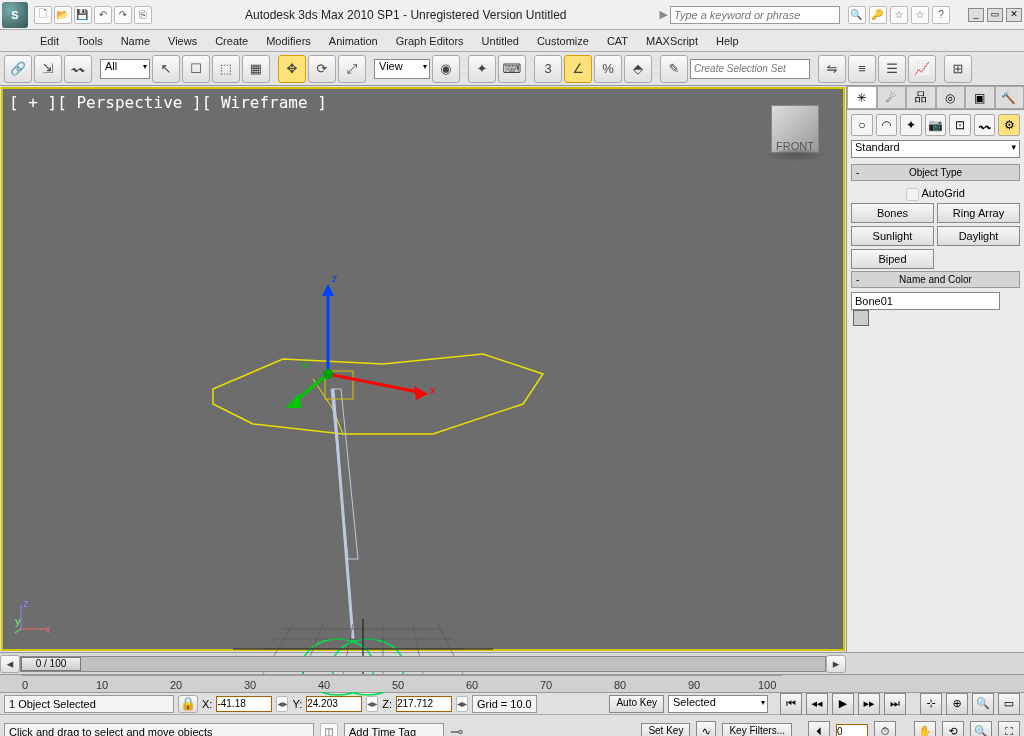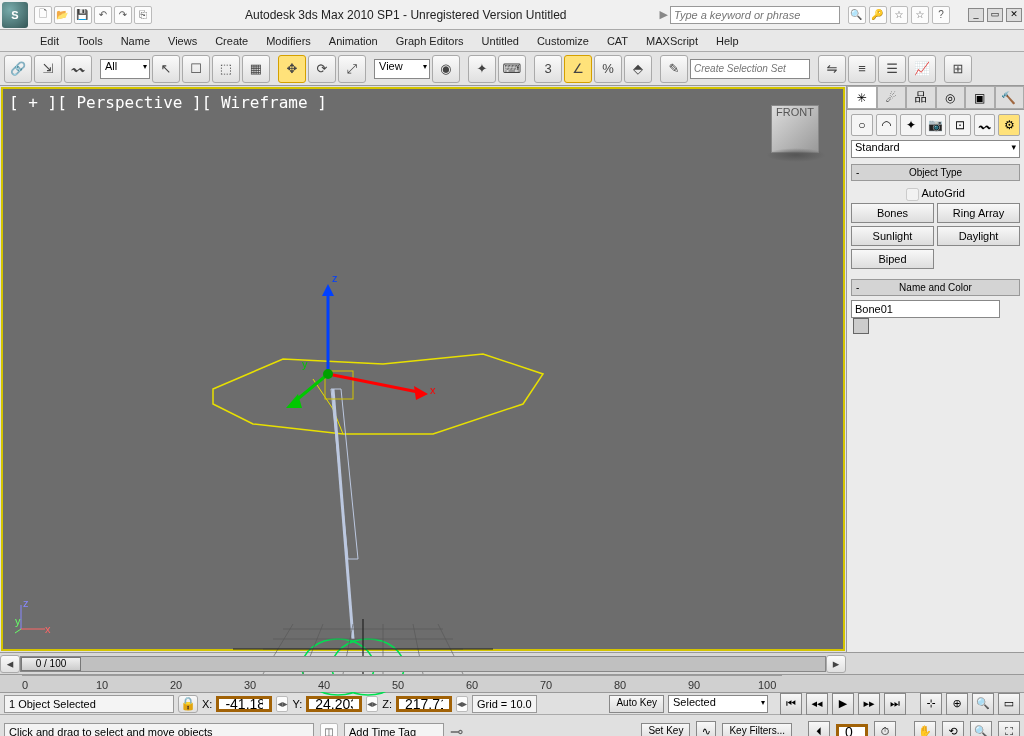--- a/index.html
+++ b/index.html
@@ -17,50 +17,50 @@
 .toolbar { height:34px; background:#e4e4e4; display:flex; align-items:center; padding:0 4px; gap:2px; border-bottom:1px solid #999; }
 .tool-btn { width:28px; height:28px; border:1px solid #aaa; background:linear-gradient(#fafafa,#e0e0e0); border-radius:3px; display:flex; align-items:center; justify-content:center; cursor:pointer; font-size:13px; color:#444; }
 .tool-btn.active { background:#ffe27a; border-color:#d4a000; }
 .tool-sep { width:4px; height:28px; }
 .tool-dd { height:20px; border:1px solid #888; background:#fff; padding:0 14px 0 4px; font-size:11px; position:relative; }
 .tool-dd::after { content:'▾'; position:absolute; right:2px; top:2px; font-size:8px; }
 .main { display:flex; height:566px; }
 .viewport { flex:1; background:#6d6d6d; position:relative; border:2px solid #d4c400; margin:1px; }
 .vp-label { position:absolute; top:4px; left:6px; color:#fff; font-family:monospace; font-size:16px; }
 .viewcube-area { position:absolute; top:8px; right:8px; width:80px; height:80px; }
-.viewcube { width:48px; height:48px; margin:8px auto; background:linear-gradient(135deg,#ddd 0%,#bbb 50%,#999 100%); border:1px solid #888; transform:rotate(0deg); display:flex; align-items:flex-start; justify-content:center; font-size:7px; color:#555; position:relative; }
+.viewcube { width:48px; height:48px; margin:8px auto; background:linear-gradient(135deg,#ddd 0%,#bbb 50%,#999 100%); border:1px solid #888; transform:rotate(0deg); display:flex; align-items:flex-end; justify-content:center; font-size:7px; color:#555; position:relative; }
 .viewcube::before { content:''; position:absolute; bottom:-10px; left:-6px; width:60px; height:14px; background:radial-gradient(ellipse,#555,transparent 70%); border-radius:50%; }
 .axis-tripod { position:absolute; bottom:20px; left:12px; width:30px; height:30px; }
 .sidepanel { width:178px; background:#ebebeb; border-left:1px solid #999; display:flex; flex-direction:column; }
 .sp-tabs { display:flex; height:24px; border-bottom:1px solid #999; }
 .sp-tab { flex:1; border:1px solid #aaa; background:#ddd; display:flex; align-items:center; justify-content:center; cursor:pointer; font-size:12px; }
 .sp-tab.active { background:#fff; }
 .sp-body { padding:4px; flex:1; }
 .sp-row { display:flex; gap:3px; margin-bottom:4px; }
 .sp-icon { width:22px; height:22px; border:1px solid #aaa; background:#f5f5f5; border-radius:2px; display:flex; align-items:center; justify-content:center; cursor:pointer; font-size:12px; }
 .sp-icon.active { background:#ffe27a; }
 .sp-dd { width:100%; height:18px; border:1px solid #888; background:#fff; padding:0 3px; position:relative; }
 .sp-dd::after { content:'▾'; position:absolute; right:3px; top:1px; font-size:9px; }
 .rollout-head { background:#d4d4d4; border:1px solid #999; padding:2px 4px; text-align:center; font-size:10px; position:relative; margin-bottom:4px; }
 .rollout-head::before { content:'-'; position:absolute; left:4px; }
 .autogrid-row { text-align:center; padding:2px 0; }
 .autogrid-row input { vertical-align:middle; }
-.obj-btns { display:grid; grid-template-columns:1fr 1fr; gap:3px; margin-bottom:10px; }
+.obj-btns { display:grid; grid-template-columns:1fr 1fr; gap:3px; margin-bottom:2px; }
 .obj-btn { border:1px solid #888; background:linear-gradient(#f8f8f8,#ddd); padding:3px 2px; text-align:center; cursor:pointer; font-size:11px; }
 .name-input { width:calc(100% - 20px); height:18px; border:1px solid #888; padding:0 3px; background:#fff; }
 .color-sw { width:16px; height:16px; border:1px solid #666; background:#ccc; display:inline-block; vertical-align:top; margin-left:2px; }
 .timeline { height:22px; background:#d8d8d8; border-top:1px solid #999; display:flex; align-items:center; }
 .time-slider-track { flex:1; height:16px; background:#c0c0c0; border:1px solid #888; position:relative; }
 .time-thumb { position:absolute; left:0; width:60px; height:14px; background:linear-gradient(#f0f0f0,#ccc); border:1px solid #777; text-align:center; font-size:10px; }
 .time-ruler { height:18px; background:#d0d0d0; border-top:1px solid #999; position:relative; font-size:9px; padding-left:22px; }
 .time-ruler svg { width:calc(100% - 140px); height:18px; }
 .status-row1 { height:22px; background:#e0e0e0; border-top:1px solid #999; display:flex; align-items:center; gap:4px; padding:0 4px; }
 .status-row2 { height:34px; background:#e0e0e0; border-top:1px solid #aaa; display:flex; align-items:center; gap:6px; padding:0 4px; }
 .stat-box { border:1px solid #999; background:#f4f4f4; padding:1px 4px; height:18px; display:flex; align-items:center; font-size:11px; }
-.coord-field { width:56px; height:16px; border:3px solid #a16207; background:#fff; padding:0 6px; font-size:14px; }
+.coord-field { width:56px; height:16px; border:1px solid #a16207; background:#fff; padding:0 0; font-size:10px; }
 .play-btn { width:22px; height:22px; border:1px solid #888; background:linear-gradient(#f8f8f8,#d8d8d8); display:flex; align-items:center; justify-content:center; cursor:pointer; font-size:11px; }
 .key-btn { border:1px solid #888; background:linear-gradient(#f8f8f8,#ddd); padding:1px 6px; font-size:10px; cursor:pointer; height:18px; }
 .named-sel { width:120px; height:20px; border:1px solid #888; background:#fff; color:#888; font-style:italic; padding:0 3px; font-size:10px; }
 svg.gizmo { position:absolute; }
 </style>
 </head>
 <body>
 
 <div class="titlebar">
   <div class="logo-cube">S</div>

